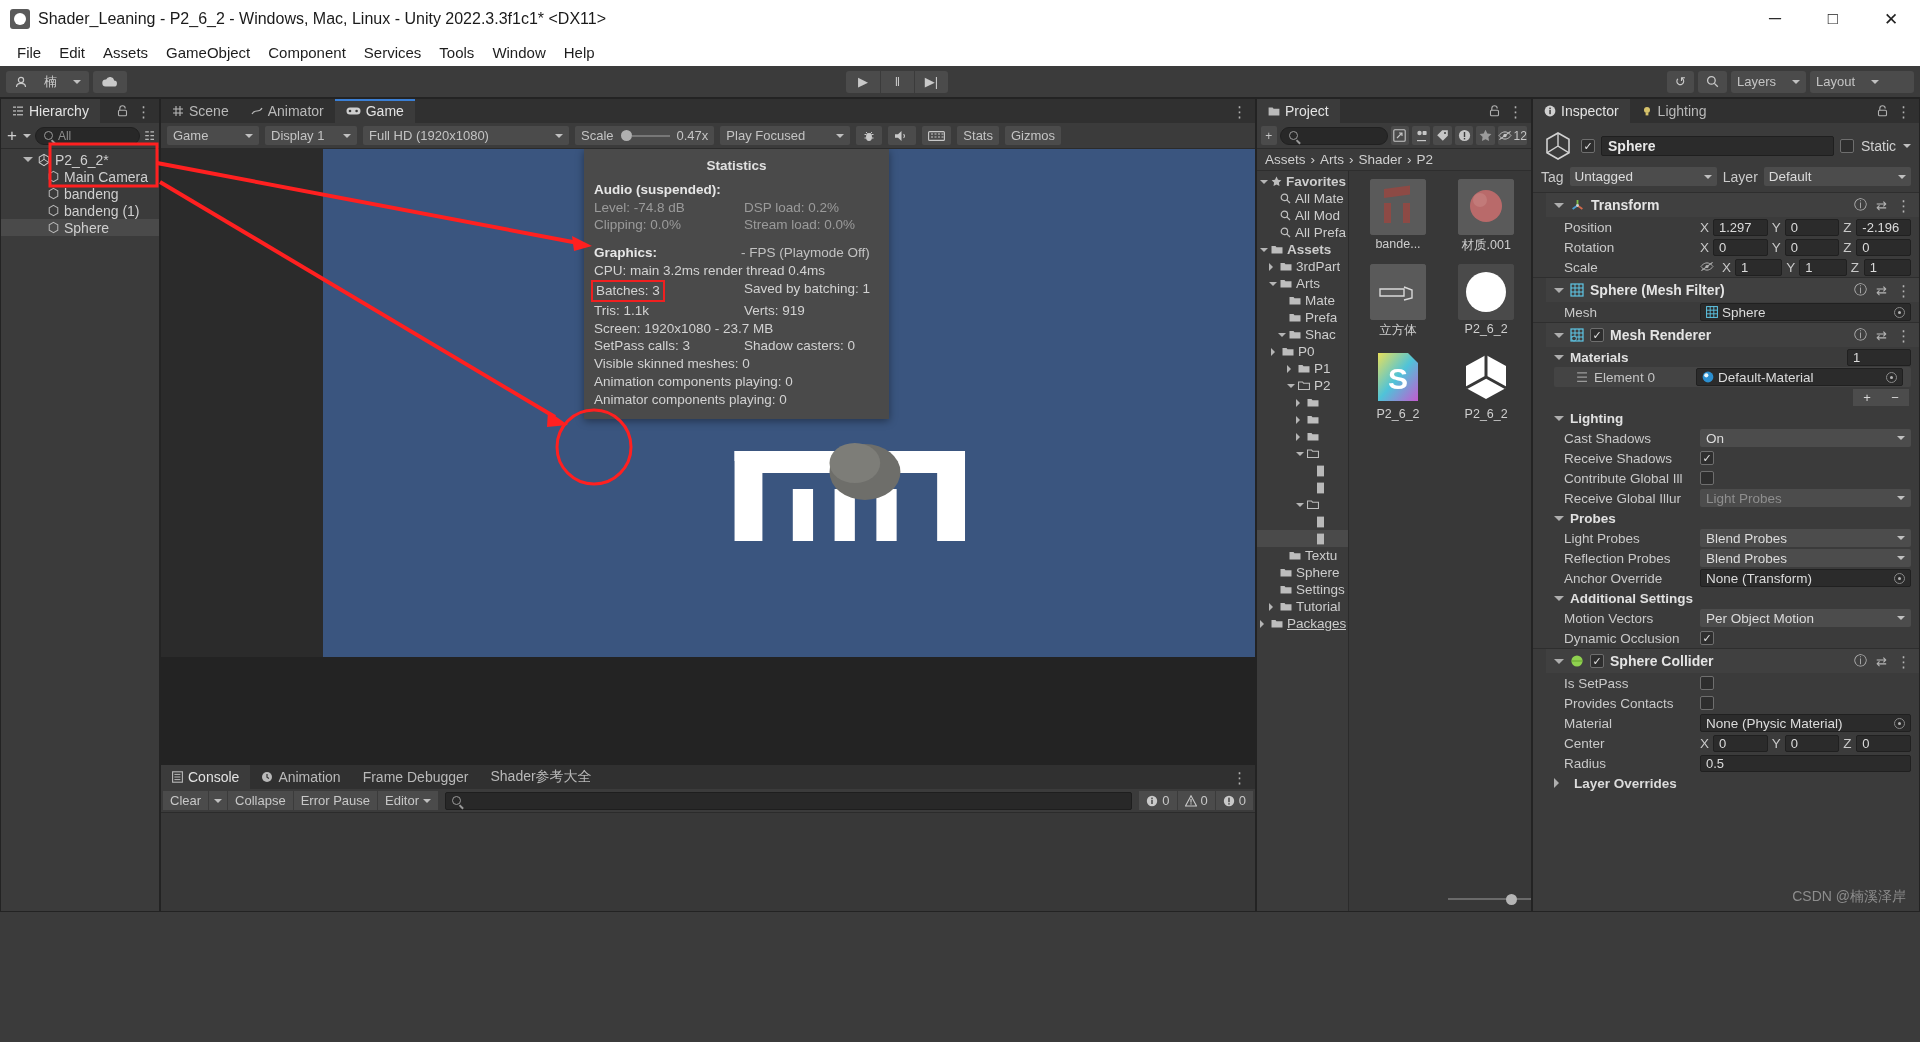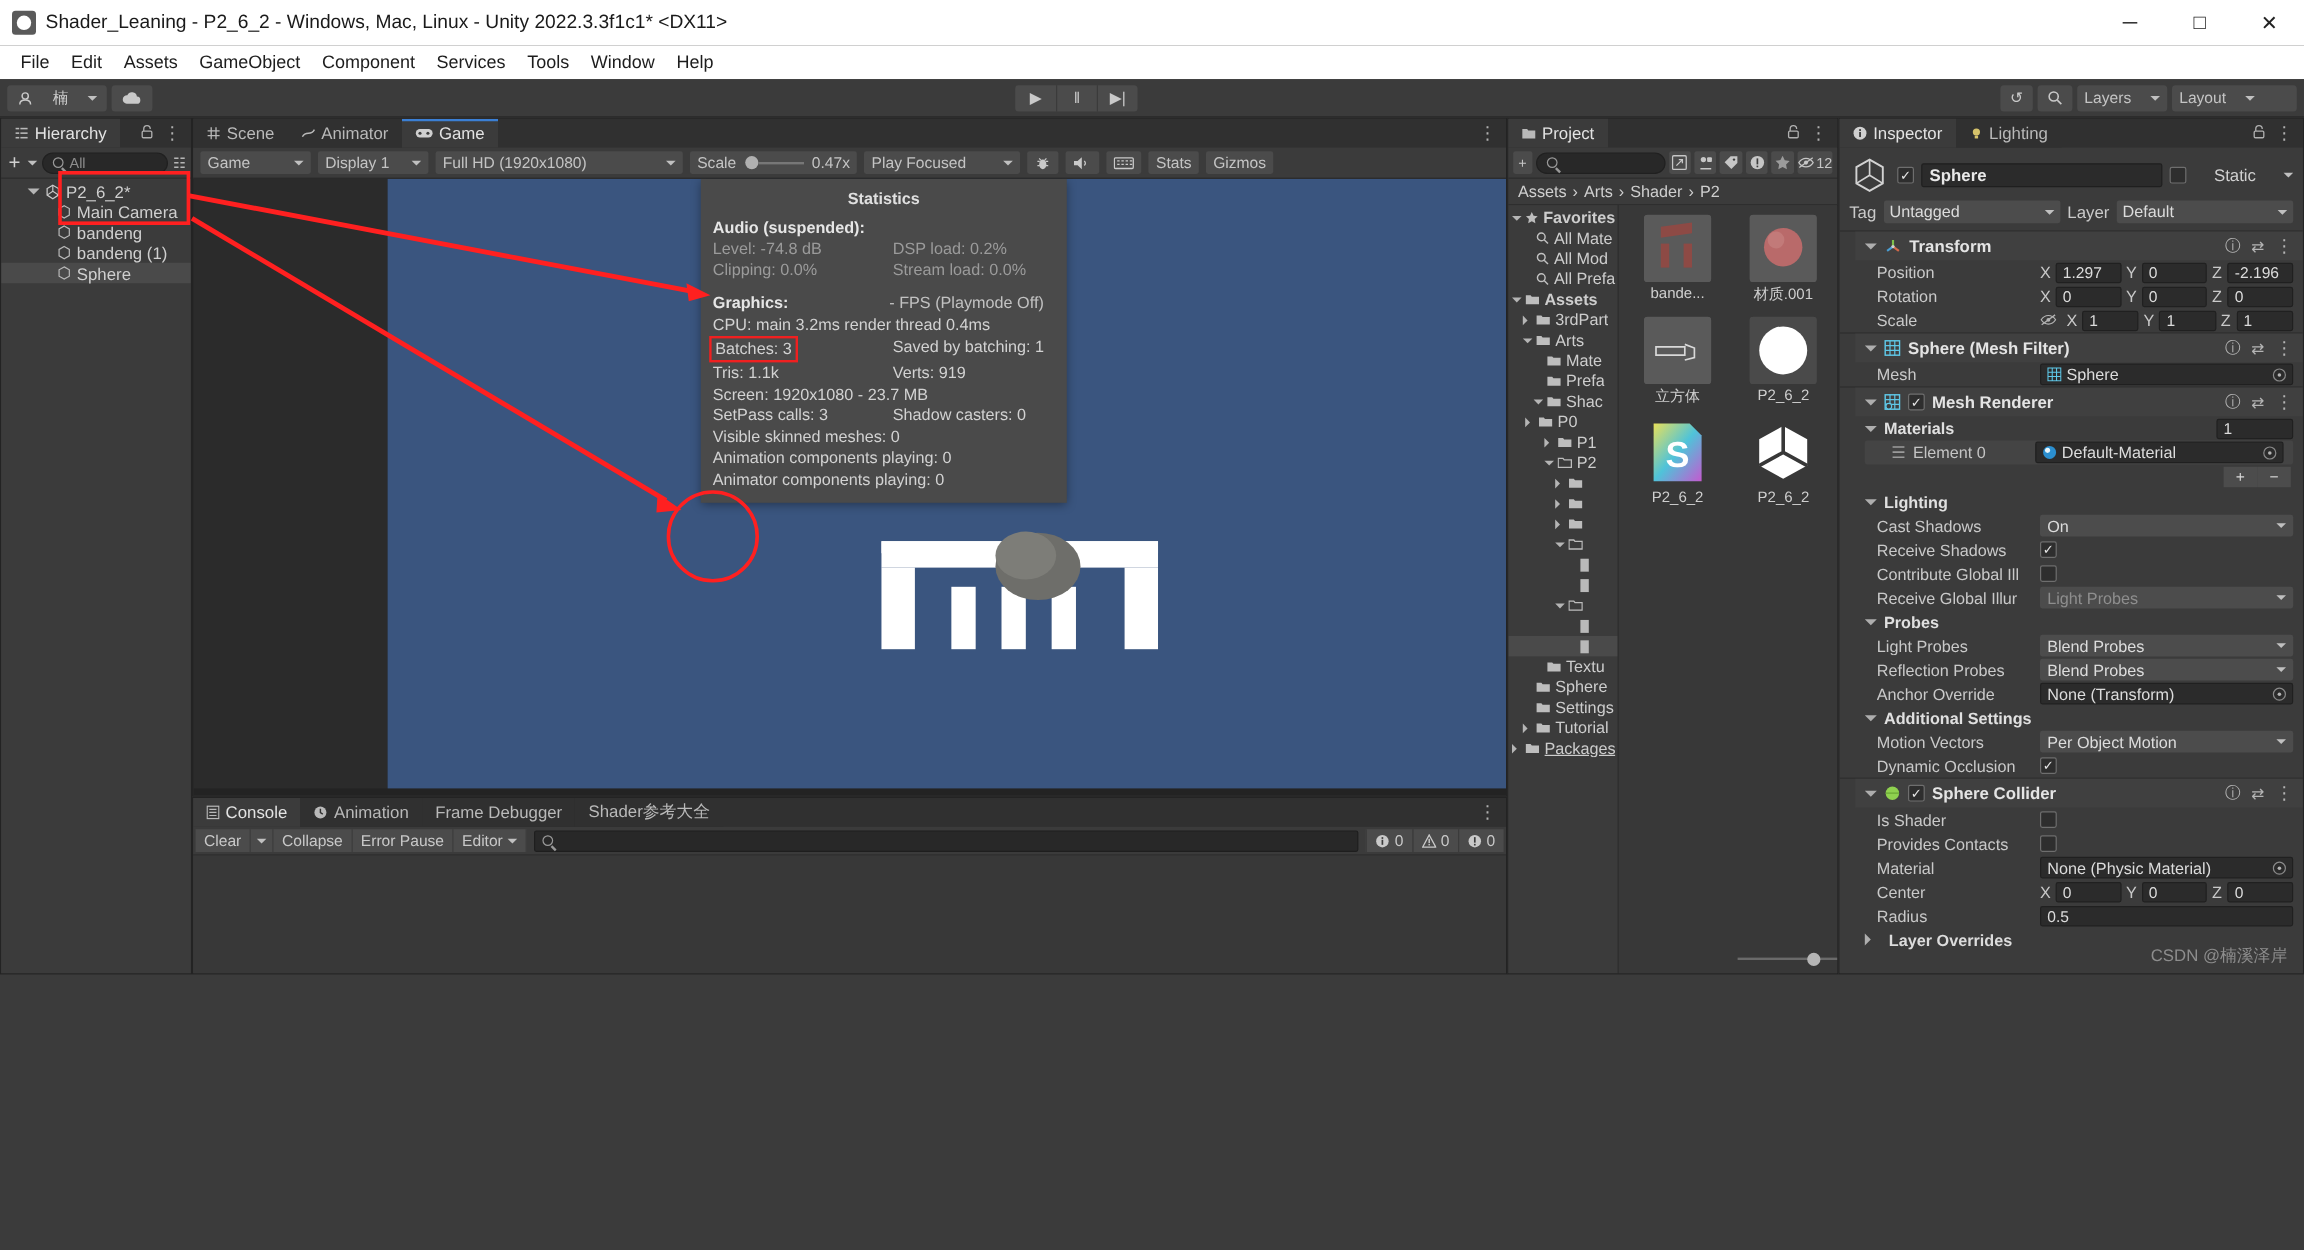--- a/index.html
+++ b/index.html
@@ -2,21 +2,21 @@
 <html><head>
 <meta charset="utf-8">
 <style>
   * { box-sizing: border-box; margin:0; padding:0; }
   html,body { width:1920px; height:1042px; overflow:hidden; }
   body {
     font-family: "Liberation Sans", sans-serif;
     background:#3b3b3b; color:#c4c4c4; font-size:15px;
     -webkit-font-smoothing: antialiased;
   }
-  .app { position:relative; width:1920px; height:812px; display:flex; flex-direction:column; }
+  .app { position:relative; width:1920px; height:912px; display:flex; flex-direction:column; }
 
   
   .titlebar { height:38px; background:#ffffff; color:#1a1a1a; display:flex; align-items:center;
               padding:0 0 0 10px; font-size:16px; flex:0 0 38px; }
   .title-icon { width:20px; height:20px; margin-right:8px; border-radius:3px;
                 background:#5a5a5a; position:relative; flex:0 0 20px; }
   .title-icon:after{content:"";position:absolute;left:4px;top:4px;width:12px;height:12px;
                 border-radius:50%;background:#fff;}
   .title-text{ white-space:nowrap; }
   .win-btns{ margin-left:auto; display:flex; height:38px; }
@@ -138,21 +138,21 @@
   .ps-knob{ width:11px;height:11px;border-radius:50%;background:#b5b5b5; margin-left:-60px; }
 
   
   .insp-body{ flex:1 1 auto; overflow:hidden; background:#3b3b3b; }
   .insp-head{ display:flex; align-items:center; gap:6px; padding:6px 8px 4px 8px; }
   .ih-cube{ width:34px;height:34px;flex:0 0 34px; }
   .chk{ width:14px;height:14px;background:#2e2e2e;border:1px solid #6e6e6e;border-radius:2px;
         display:inline-flex;align-items:center;justify-content:center;color:#e5e5e5;font-size:11px;flex:0 0 14px;}
   .name-field{ flex:1 1 auto; height:20px; background:#2b2b2b; border:1px solid #1f1f1f; border-radius:2px;
                display:flex; align-items:center; padding:0 6px; color:#e8e8e8; font-size:14px; font-weight:bold; min-width:0; }
-  .static-dd{ display:flex;align-items:center;gap:23px;font-size:14px;color:#d0d0d0; }
+  .static-dd{ display:flex;align-items:center;gap:7px;font-size:14px;color:#d0d0d0; }
   .tag-row{ display:flex; align-items:center; gap:6px; padding:0 8px 6px 8px; font-size:14px; }
   .tag-row .lab{ color:#cacaca; }
   .dd{ height:19px; background:#4c4c4c; border-radius:2px; display:flex; align-items:center;
        padding:0 5px; color:#dcdcdc; font-size:13.5px; gap:6px; justify-content:space-between; min-width:0; }
   .comp{ border-top:1px solid #2e2e2e;padding-left:13px; }
   .comp-head{ height:24px; display:flex; align-items:center; gap:6px; padding:0 8px; background:#404040; }
   .comp-title{ font-weight:bold; color:#e4e4e4; font-size:14px; white-space:nowrap; }
   .comp-head .tools{ margin-left:auto; display:flex; align-items:center; gap:9px; color:#b4b4b4; font-size:13px; }
   .tri-s{ width:0;height:0;border-left:5px solid transparent;border-right:5px solid transparent;
           border-top:5px solid #aeaeae; flex:0 0 10px; }
@@ -1228,21 +1228,21 @@
                 </svg>
               <span class="chk">✓</span>
               <span class="comp-title">Sphere Collider</span>
               <span class="tools">
                   <span>ⓘ</span>
                   <span>⇄</span>
                   <span class="kebab">⋮</span>
                 </span>
             </div>
             <div class="prow">
-              <span class="lab">Is Shader</span>
+              <span class="lab">Is SetPass</span>
               <span class="chk"></span>
             </div>
             <div class="prow">
               <span class="lab">Provides Contacts</span>
               <span class="chk"></span>
             </div>
             <div class="prow">
               <span class="lab">Material</span>
               <div class="objfld">
                 <span>None (Physic Material)</span>

